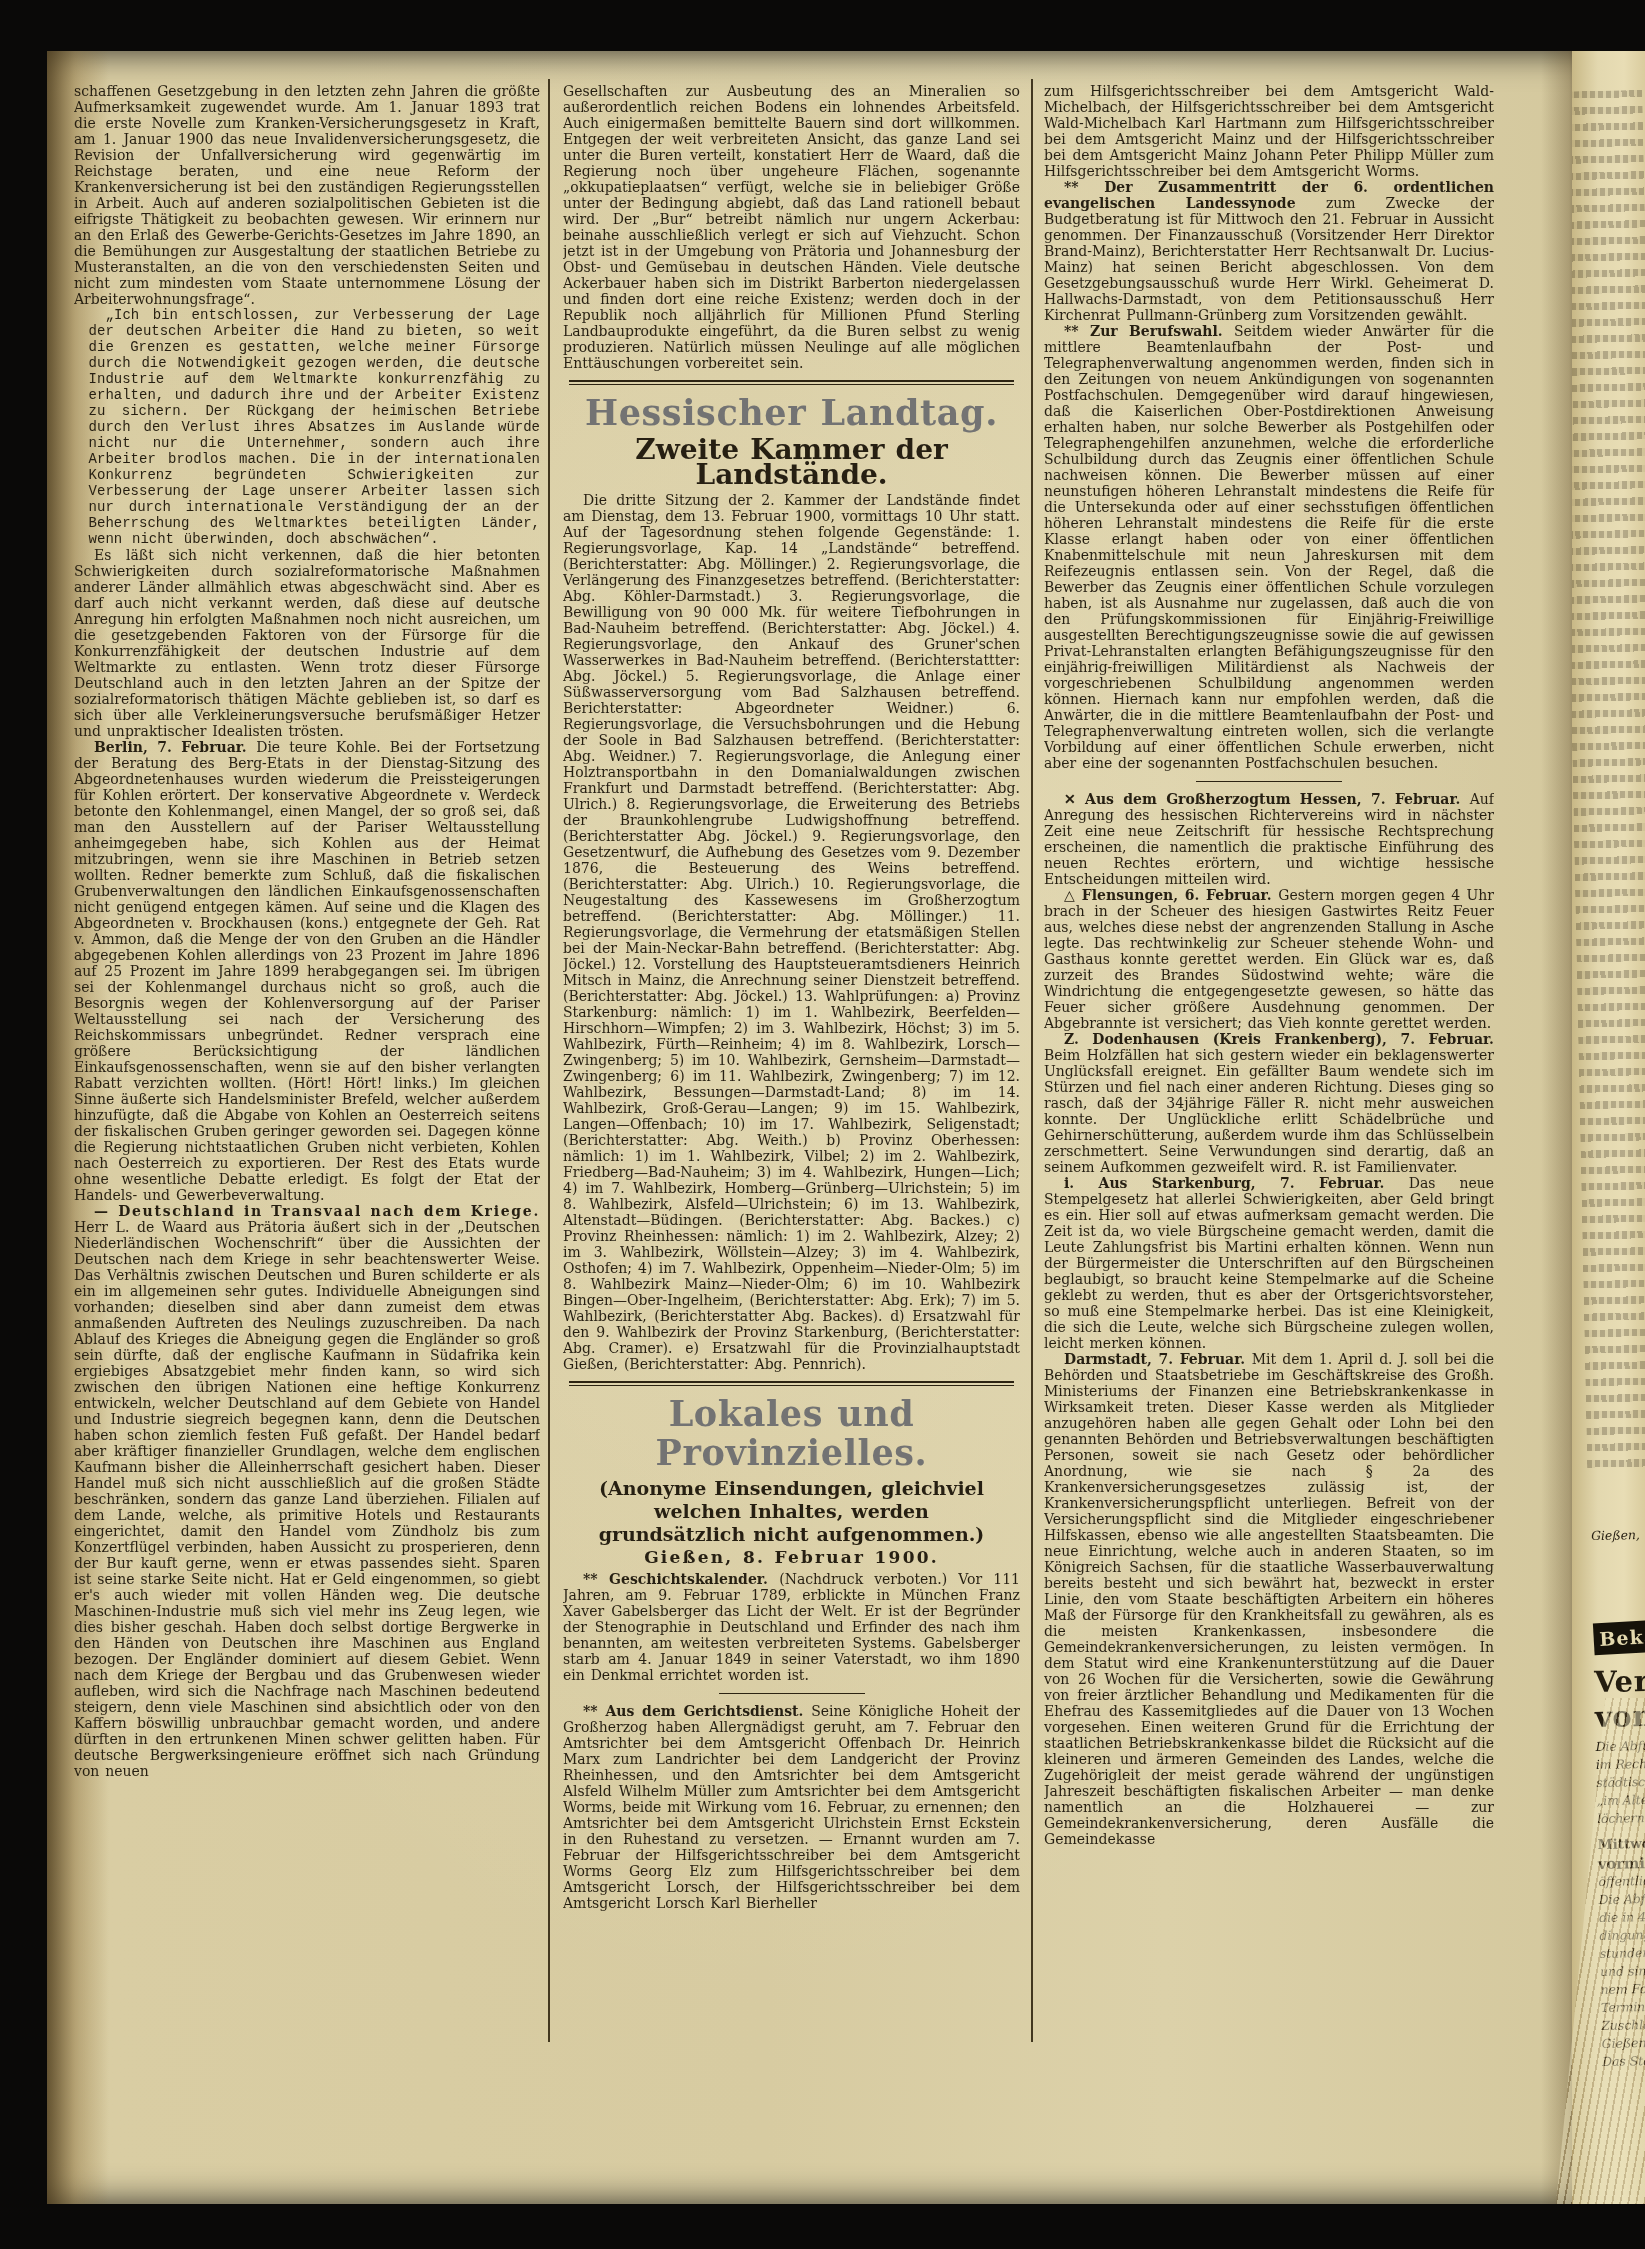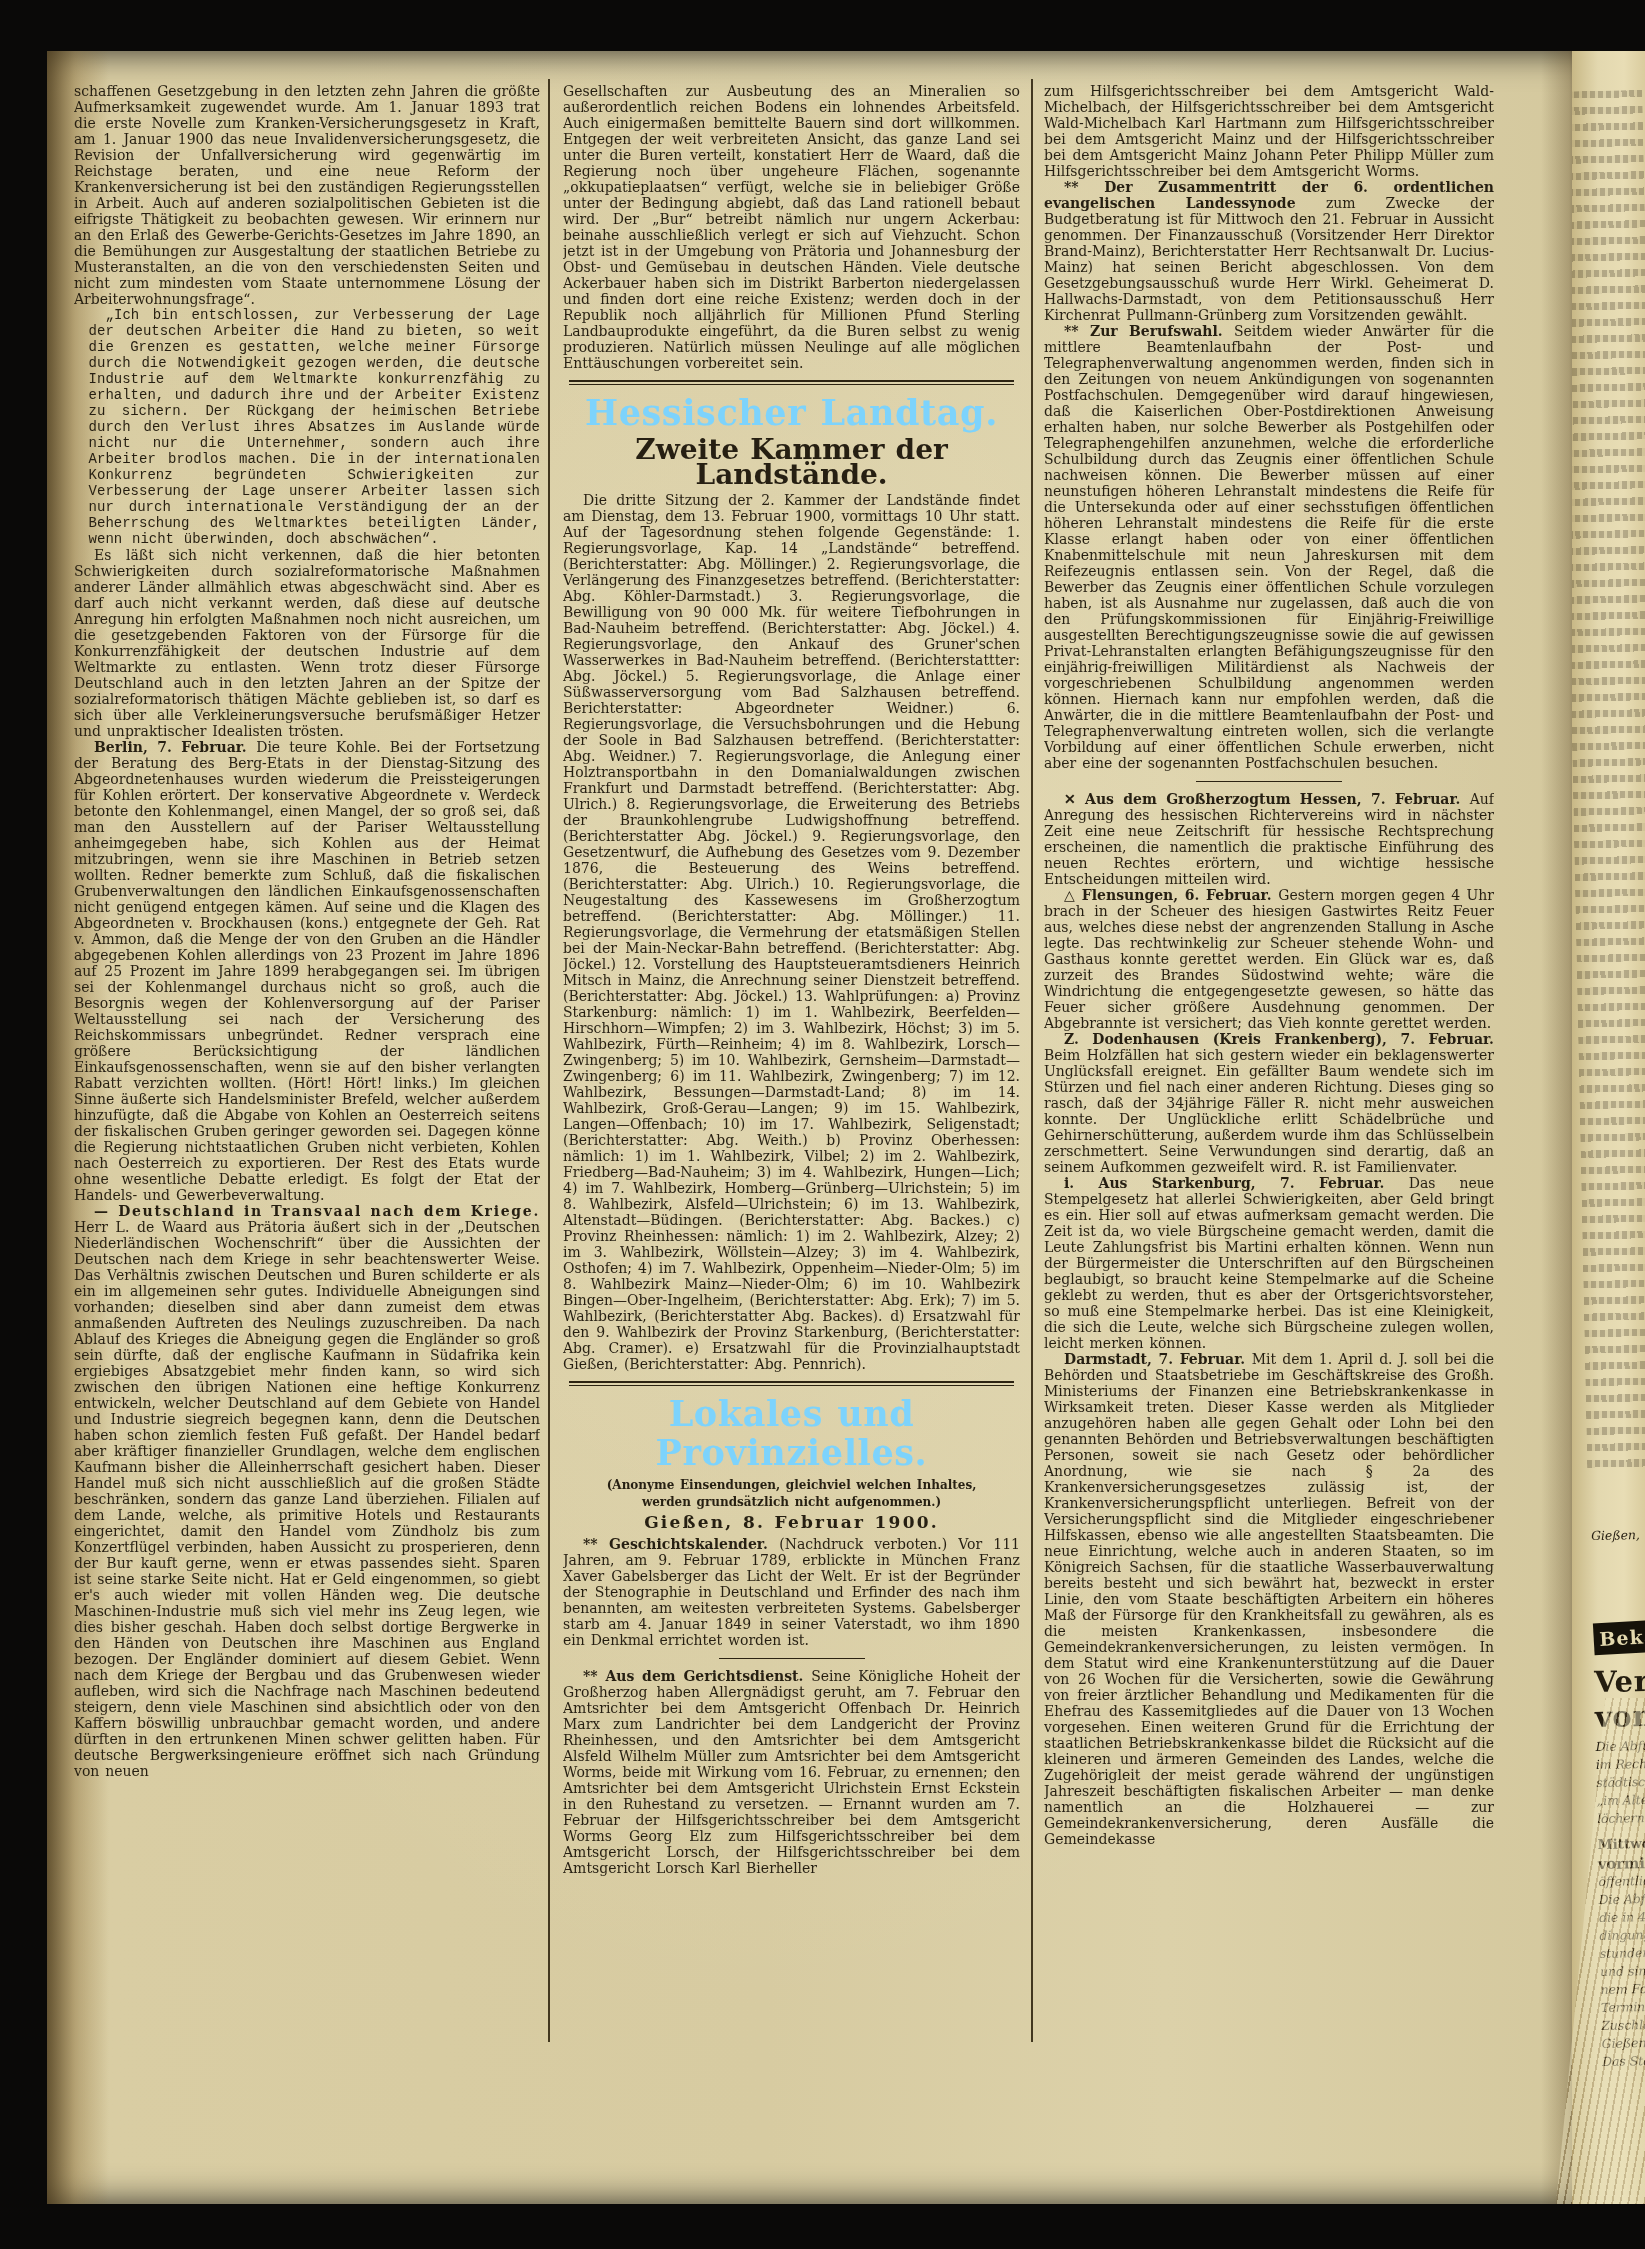--- a/index.html
+++ b/index.html
@@ -47,23 +47,23 @@
   #vrule1{left:548px;}
   #vrule2{left:1031px;}
   .para{margin:0;text-indent:20px;}
   .para.cont{text-indent:0;}
   .para.quote{padding:0 0 0 14.6px;text-indent:17px;font-family:Liberation Mono, monospace;}
   .lead{font-weight:bold;}
   .lead.spaced{letter-spacing:1.7px;}
   .rule2{border-top:2.8px solid #2c2312;border-bottom:1.1px solid #2c2312;height:2.2px;margin:9px 5.6px 7.9px 5.6px;}
   .rule1{width:146px;border-top:1.7px solid #2c2312;margin:10px auto 9px auto;}
   .art-head{font-weight:bold;text-align:center;font-size:35px;line-height:39px;margin:3.4px 0 4.5px 0;
-        letter-spacing:0.6px;color:#7dd3fc;text-indent:0;font-family:"DejaVu Serif",serif;}
+        letter-spacing:0.6px;color:#737373;text-indent:0;font-family:"DejaVu Serif",serif;}
   .art-sub{font-weight:bold;text-align:center;font-size:28px;line-height:25px;margin:0 0 5.6px 0;text-indent:0;}
-  .art-note{font-weight:bold;text-align:center;font-size:12px;line-height:17px;margin:1.1px 17px 3.4px 17px;text-indent:0;}
+  .art-note{font-weight:bold;text-align:center;font-size:19px;line-height:23px;margin:1.1px 17px 3.4px 17px;text-indent:0;}
   .art-date{text-align:center;font-size:17px;font-weight:bold;letter-spacing:2.2px;margin:2.2px 0 5.6px 0;text-indent:0;}
 </style>
 </head>
 <body>
 
 <div id="scan">
   <div id="page">
     <div id="left-edge"></div>
     <div id="gutter"></div>
     <div id="fold-strip">

